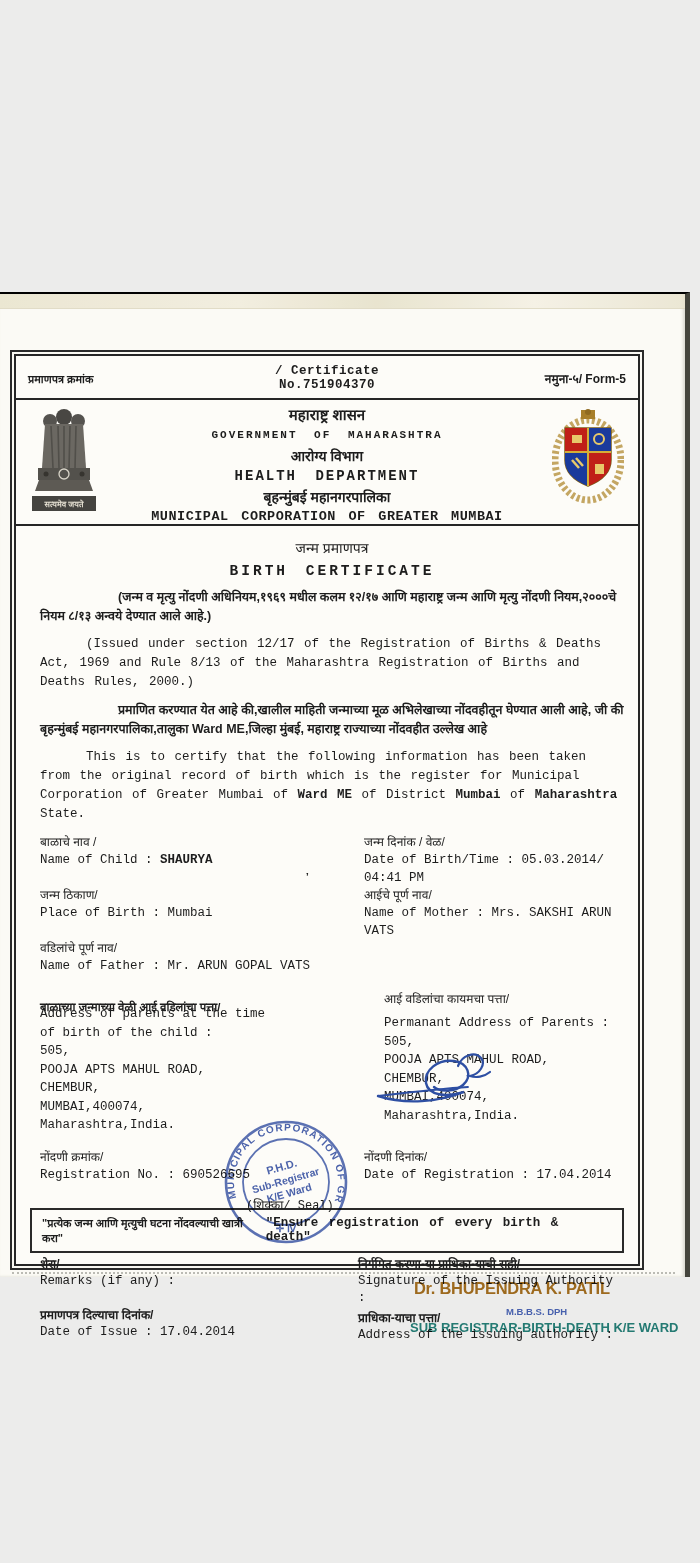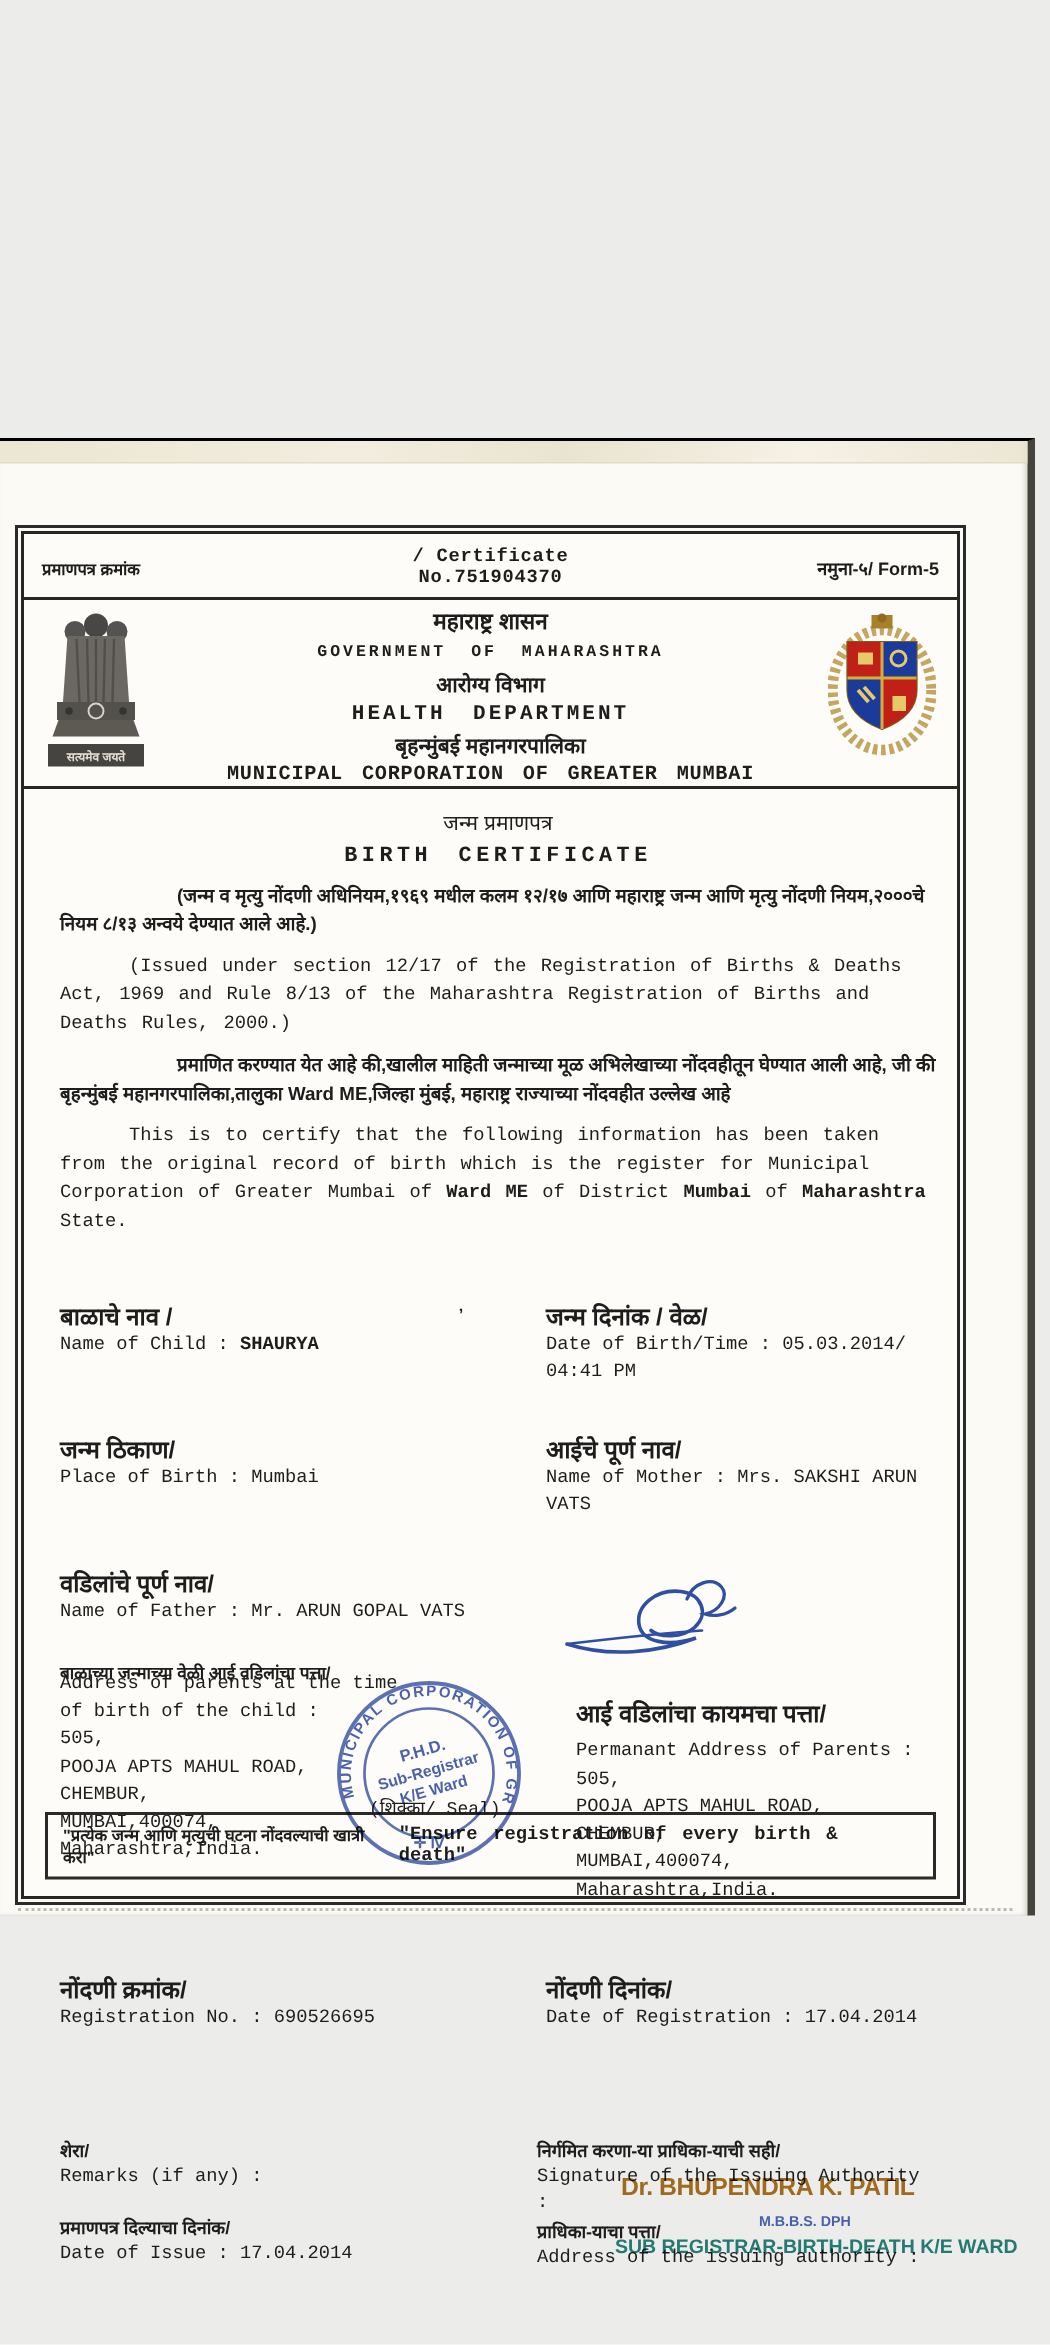--- a/index.html
+++ b/index.html
@@ -55,21 +55,21 @@
   .h-en3{font-size:13.5px;font-weight:bold;line-height:20px;letter-spacing:.5px;word-spacing:4px;}
   .emblem-left{position:absolute;left:14px;top:8px;}
   .emblem-right{position:absolute;right:14px;top:8px;}
   .cert-body{position:relative;padding:8px 10px 0 20px;}
   .title-mr{text-align:center;font-size:14px;font-weight:normal;margin-top:4px;}
   .title-en{text-align:center;font-size:14.5px;font-weight:bold;letter-spacing:3px;word-spacing:6px;margin-top:6px;}
   p.para{margin:9px 4px 0 4px;}
   .p-mr{font-size:12.5px;font-weight:bold;line-height:19px;text-indent:78px;}
   .p-en{font-size:12.5px;line-height:19px;text-indent:46px;word-spacing:2px;}
   .fields-grid{position:relative;display:grid;grid-template-columns:324px 1fr;margin-top:10px;padding-left:4px;}
-  .f-lbl{font-size:16px;font-weight:bold;line-height:17px;margin-top:36px;}
+  .f-lbl{font-size:12px;font-weight:normal;line-height:17px;}
   .f-val{font-size:12.5px;line-height:18px;}
   .gap-lg{margin-bottom:18px;}
   .stray{position:absolute;left:268px;top:38px;font-size:11px;font-weight:bold;}
   .addr-grid{display:grid;grid-template-columns:324px 1fr;margin-top:16px;padding-left:4px;gap:20px;}
   .addr-left{position:relative;padding-top:14px;}
   .addr-mr-overlap{position:absolute;left:0;top:8px;white-space:nowrap;font-size:11.5px;font-weight:bold;}
   .a-line{font-size:12.5px;line-height:18.5px;}
   .reg-grid{display:grid;grid-template-columns:324px 1fr;margin-top:14px;padding-left:4px;}
   .footer-grid{position:relative;display:grid;grid-template-columns:318px 1fr;margin-top:72px;padding-left:4px;}
   .ft-lbl{font-size:12px;font-weight:bold;line-height:17px;}

